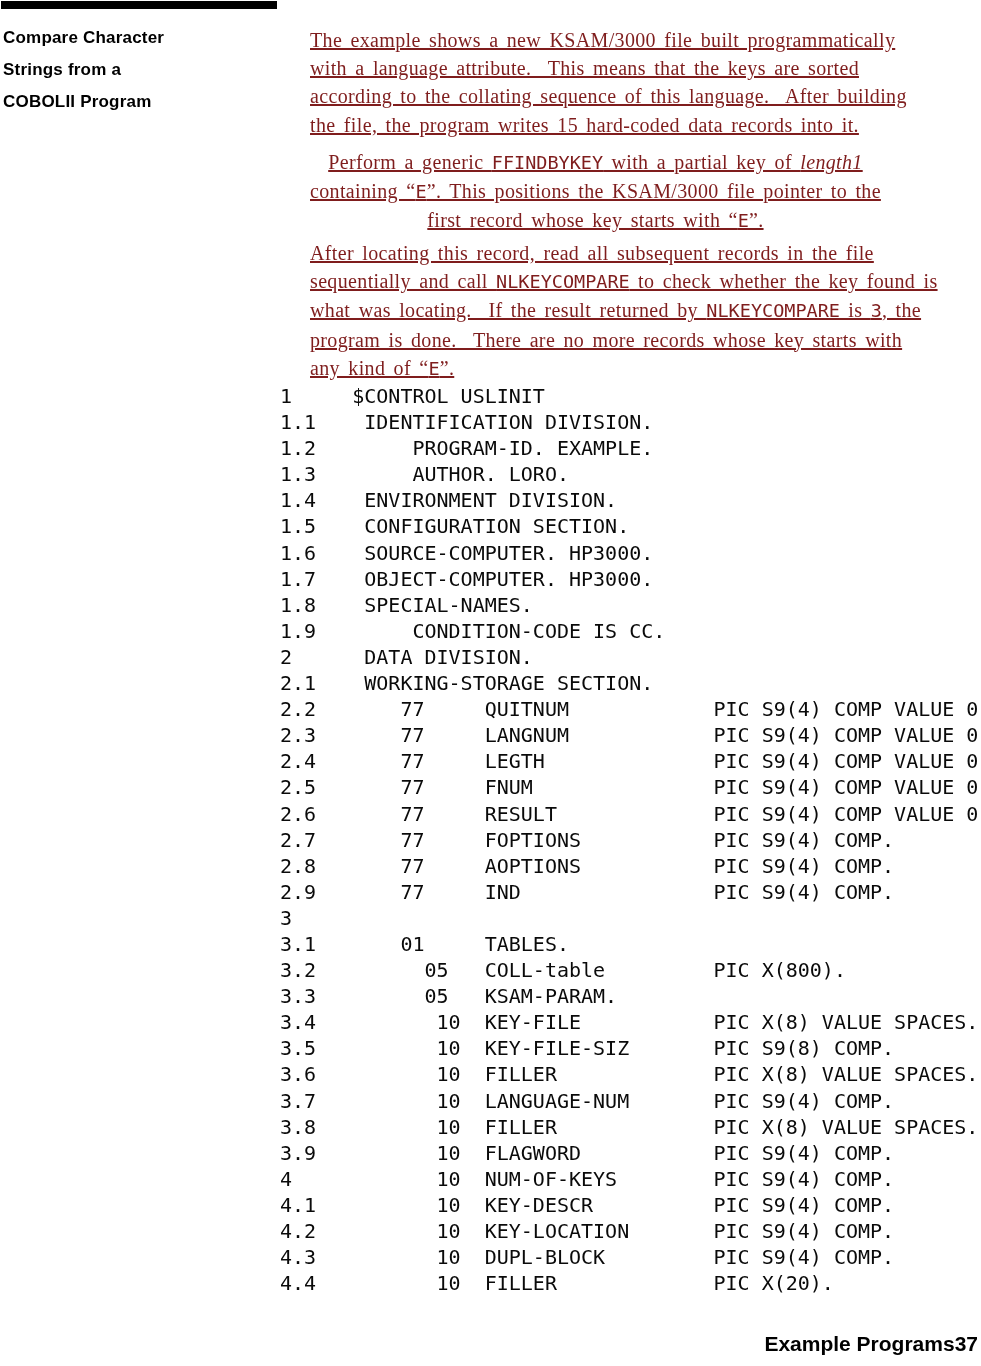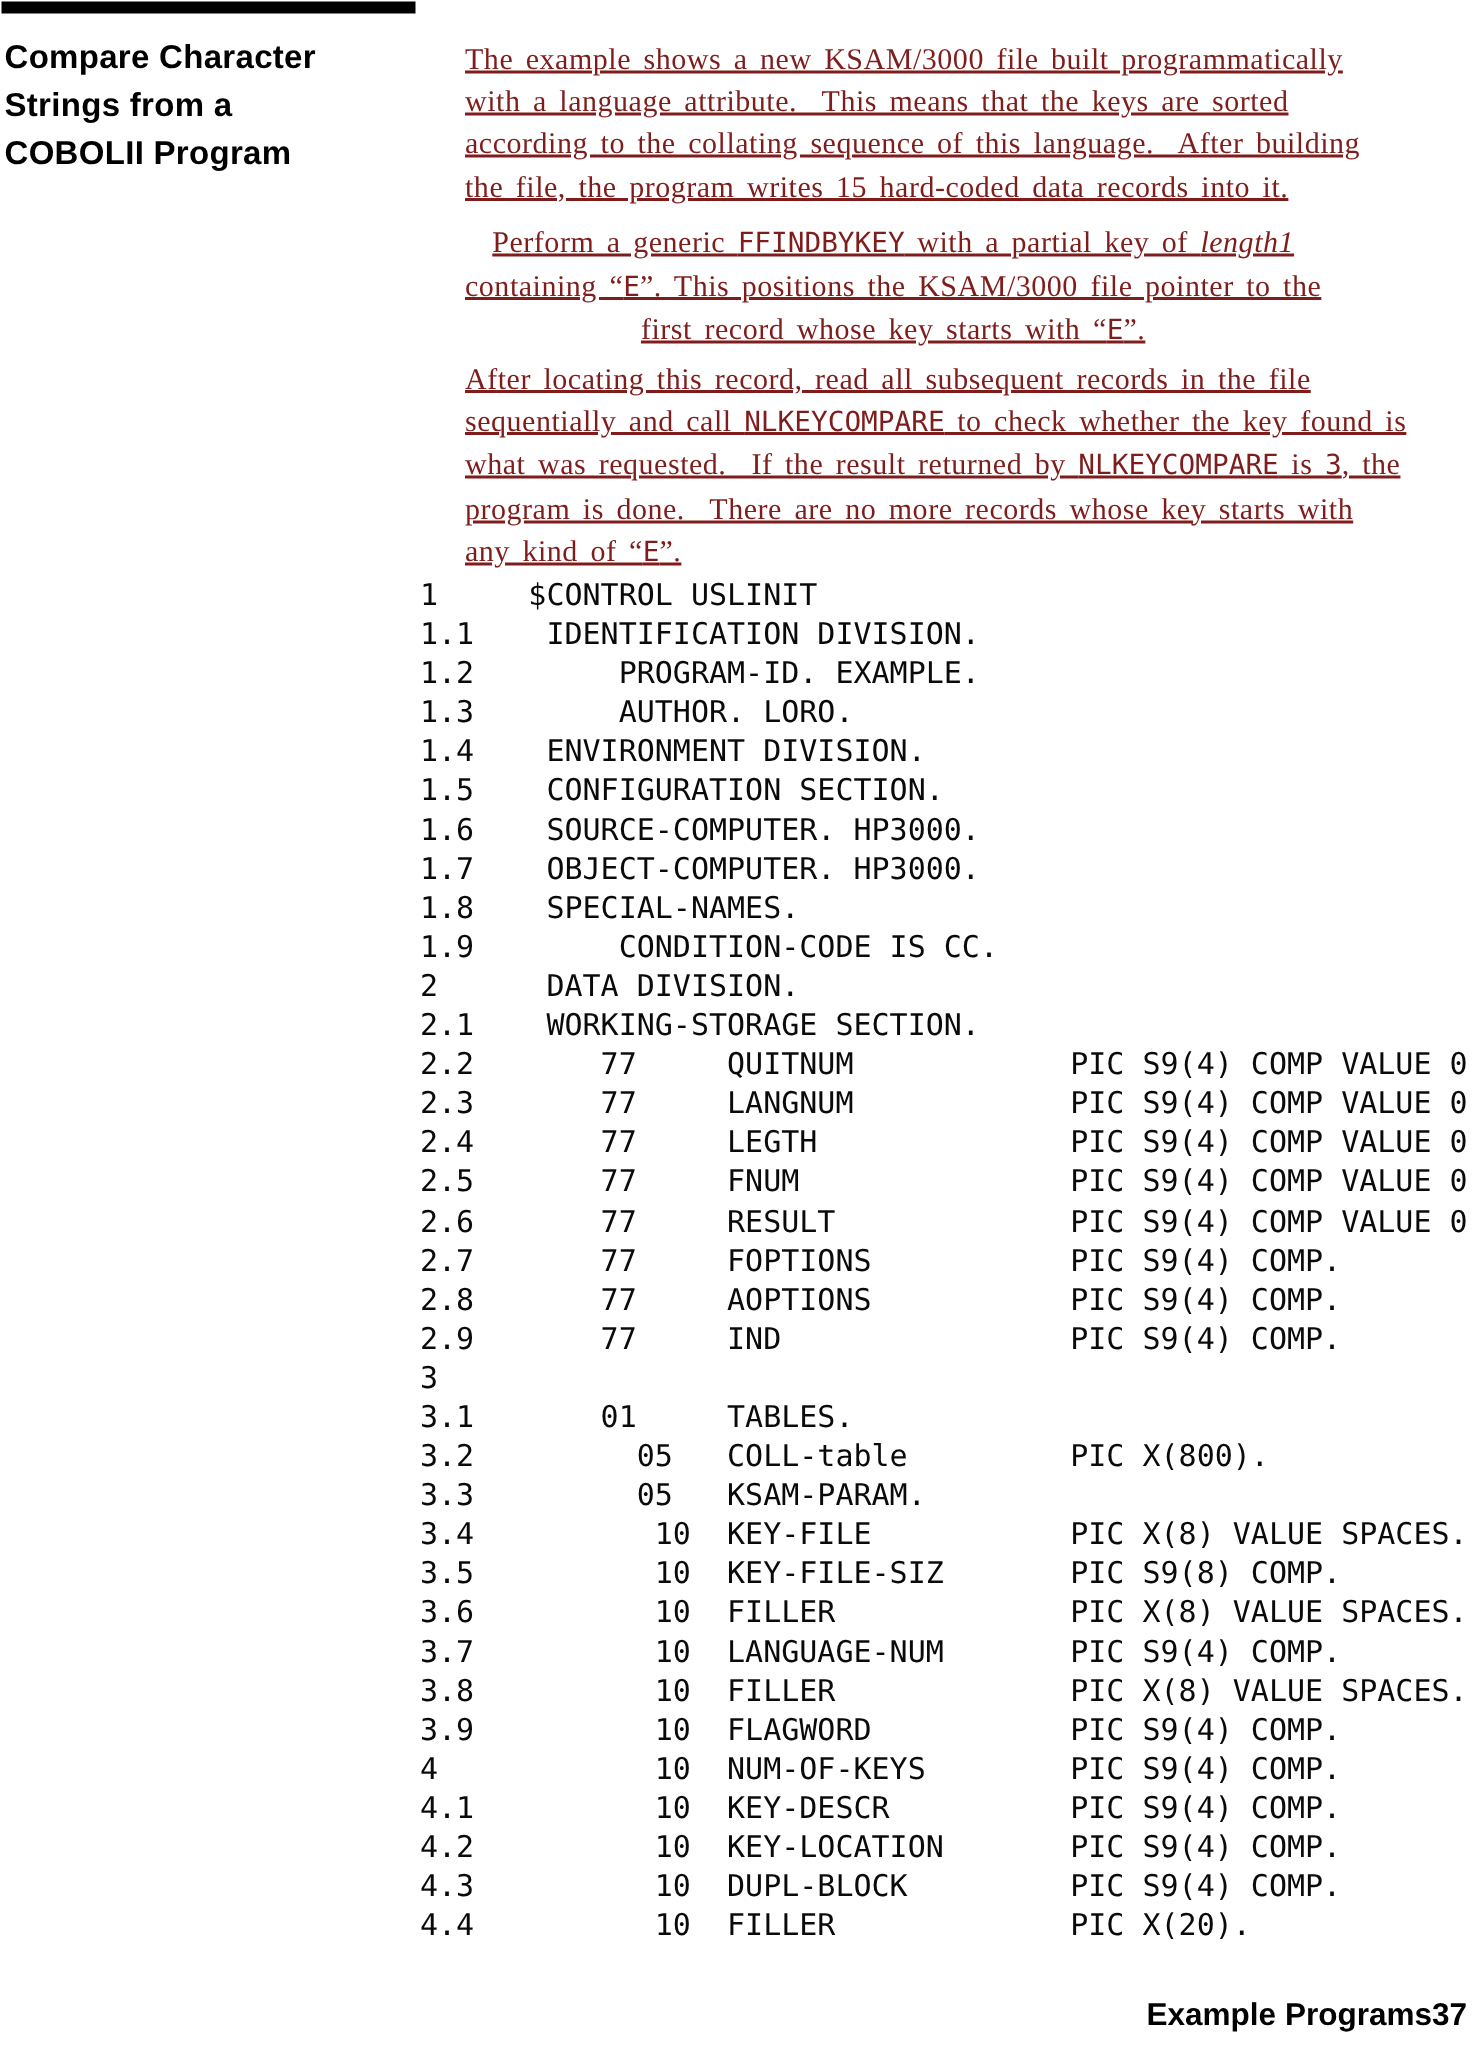--- a/index.html
+++ b/index.html
@@ -16,21 +16,21 @@
     left: 1px; top: 1px;
     width: 276px; height: 8px;
     background: #000000;
   }
   .sidebar-heading {
     position: absolute;
     left: 3px; top: 22px;
     width: 290px;
     font-family: "Liberation Sans", sans-serif;
     font-weight: bold;
-    font-size: 22px;
+    font-size: 17px;
     line-height: 32px;
     letter-spacing: 0.2px;
     color: #000000;
   }
   .para {
     font-family: "Liberation Serif", serif;
     font-size: 20px;
     line-height: 28.2px;
     letter-spacing: 0.35px;
     word-spacing: 3px;
@@ -86,21 +86,21 @@
     <div class="para-line"><span>the file, the program writes 15 hard-coded data records into it.</span></div>
   </div>
 <div id="para-2" class="para">
     <div class="para-line"><span>Perform a generic </span><span class="mono">FFINDBYKEY</span><span> with a partial key of </span><span class="ital">length1</span></div>
     <div class="para-line"><span>containing “</span><span class="mono">E</span><span>”. This positions the KSAM/3000 file pointer to the</span></div>
     <div class="para-line"><span>first record whose key starts with “</span><span class="mono">E</span><span>”.</span></div>
   </div>
 <div id="para-3" class="para">
     <div class="para-line"><span>After locating this record, read all subsequent records in the file</span></div>
     <div class="para-line"><span>sequentially and call </span><span class="mono">NLKEYCOMPARE</span><span> to check whether the key found is</span></div>
-    <div class="para-line"><span>what was requested.  If the result returned by </span><span class="mono">NLKEYCOMPARE</span><span> is </span><span class="mono">3</span><span>, the</span></div>
+    <div class="para-line"><span>what was locating.  If the result returned by </span><span class="mono">NLKEYCOMPARE</span><span> is </span><span class="mono">3</span><span>, the</span></div>
     <div class="para-line"><span>program is done.  There are no more records whose key starts with</span></div>
     <div class="para-line"><span>any kind of “</span><span class="mono">E</span><span>”.</span></div>
   </div>
 
 <div id="code" class="code-listing">
     <div class="code-line">1     $CONTROL USLINIT</div>
     <div class="code-line">1.1    IDENTIFICATION DIVISION.</div>
     <div class="code-line">1.2        PROGRAM-ID. EXAMPLE.</div>
     <div class="code-line">1.3        AUTHOR. LORO.</div>
     <div class="code-line">1.4    ENVIRONMENT DIVISION.</div>

